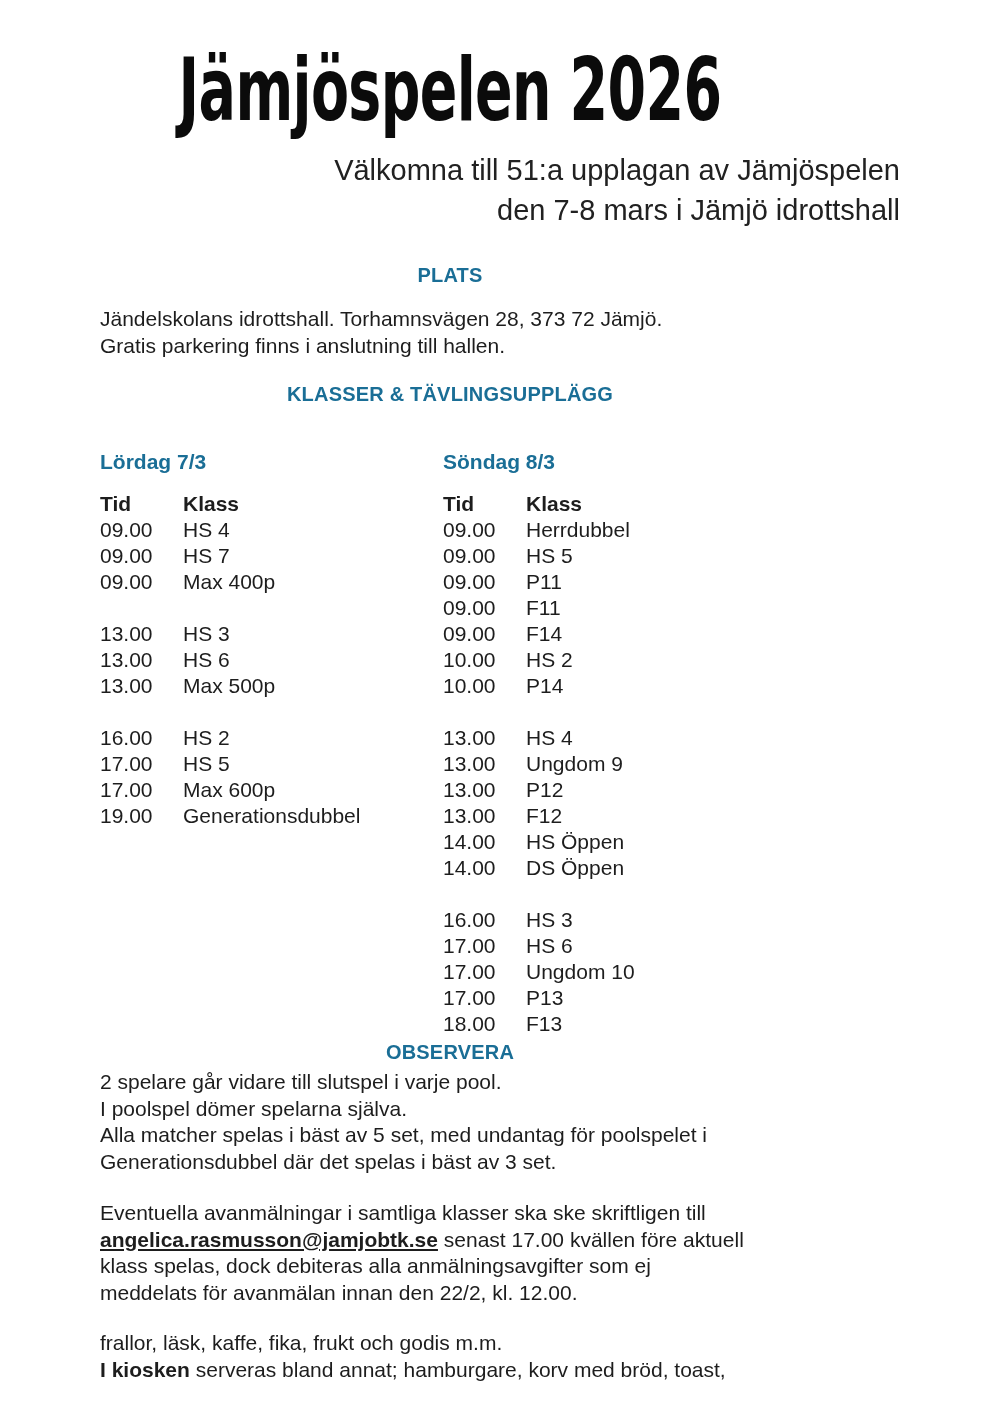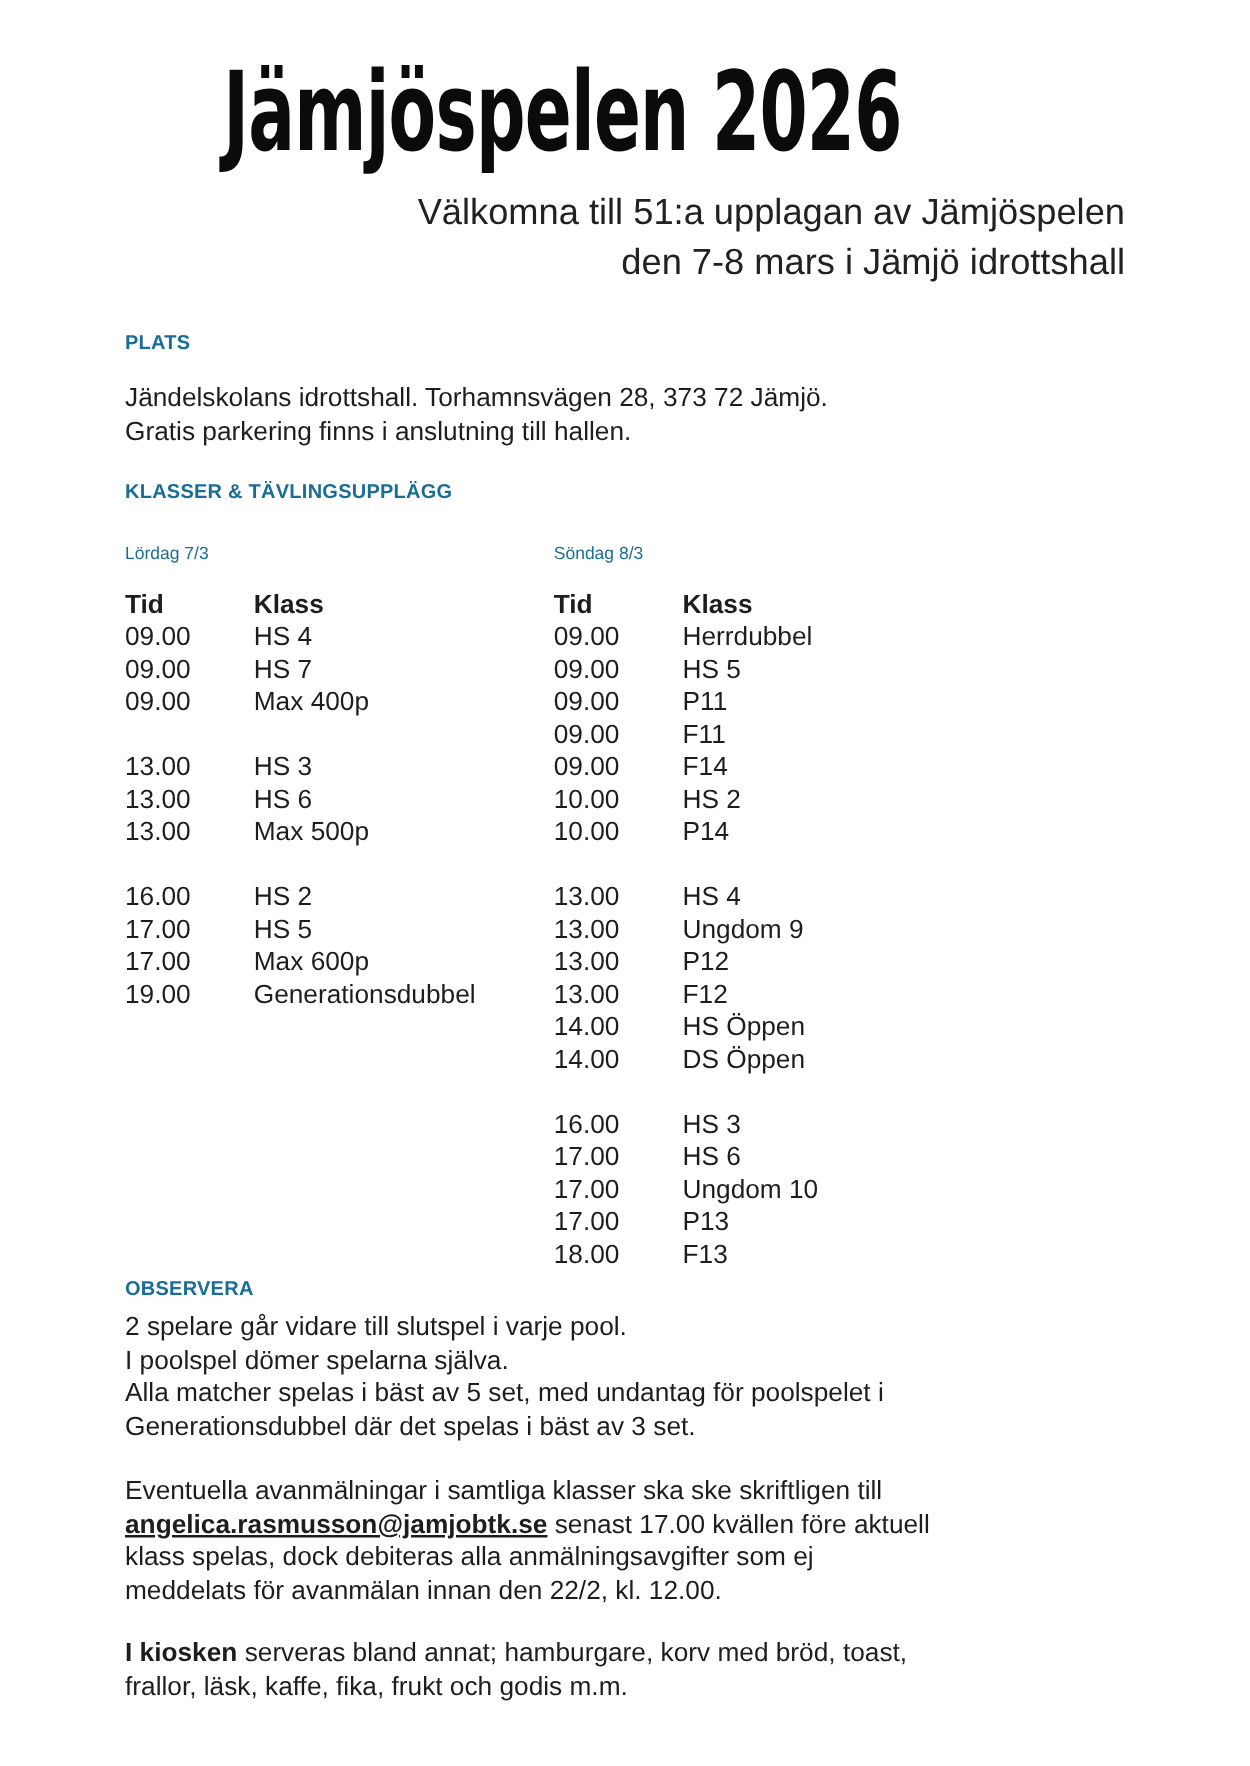--- a/index.html
+++ b/index.html
@@ -32,61 +32,62 @@
   }
   .subtitle {
     margin-top: 14px;
     text-align: right;
     font-size: 29px;
     line-height: 40px;
     color: #212121;
   }
   .content { padding: 0 100px; }
   .section-heading {
-    font-size: 16px;
+    font-size: 20px;
     line-height: 30px;
     font-weight: 700;
     color: var(--heading-color);
     letter-spacing: 0.2px;
+    text-align: center;
   }
   .h-plats    { margin-top: 30px; }
   .h-klasser  { margin-top: 20px; }
   .h-observera{ margin-top: 0px; }
   .body-text {
     font-size: 21px;
     line-height: 26.5px;
     color: var(--text-color);
   }
   .plats-lines { margin-top: 16px; }
   .schedule { display: flex; margin-top: 0; }
   .col-sat { width: 343px; flex: 0 0 343px; }
   .col-sun { flex: 1; }
   .day-heading {
-    margin-top: 20px;
-    font-size: 14px;
+    margin-top: 40px;
+    font-size: 21px;
     line-height: 26px;
-    font-weight: 400;
+    font-weight: 700;
     color: var(--heading-color);
   }
   .shead {
     display: flex;
     margin-top: 16px;
     height: 26px;
     font-size: 21px;
     font-weight: 700;
     line-height: 26px;
   }
   .srow {
     display: flex;
     height: 26px;
     font-size: 21px;
     line-height: 26px;
   }
   .tcell { width: 83px; flex: 0 0 83px; }
-  .kcell { flex: 1; margin-left: 20px; }
+  .kcell { flex: 1; }
   .observera-lines { margin-top: 2px; }
   .cancellation { margin-top: 25px; }
   .kiosk { margin-top: 24px; }
   .email-link {
     font-weight: 700;
     text-decoration: underline;
     color: var(--text-color);
     cursor: pointer;
   }
   .bold { font-weight: 700; }
@@ -274,18 +275,18 @@
     </div>
 
     <div class="body-text cancellation">
       <div>Eventuella avanmälningar i samtliga klasser ska ske skriftligen till</div>
       <div><a class="email-link">angelica.rasmusson@jamjobtk.se</a><span> senast 17.00 kvällen före aktuell</span></div>
       <div>klass spelas, dock debiteras alla anmälningsavgifter som ej</div>
       <div>meddelats för avanmälan innan den 22/2, kl. 12.00.</div>
     </div>
 
     <div class="body-text kiosk">
+      <div>frallor, läsk, kaffe, fika, frukt och godis m.m.</div>
       <div><span class="bold">I kiosken</span><span> serveras bland annat; hamburgare, korv med bröd, toast,</span></div>
-      <div>frallor, läsk, kaffe, fika, frukt och godis m.m.</div>
     </div>
 
   </div>
 </div>
 
 </body></html>

